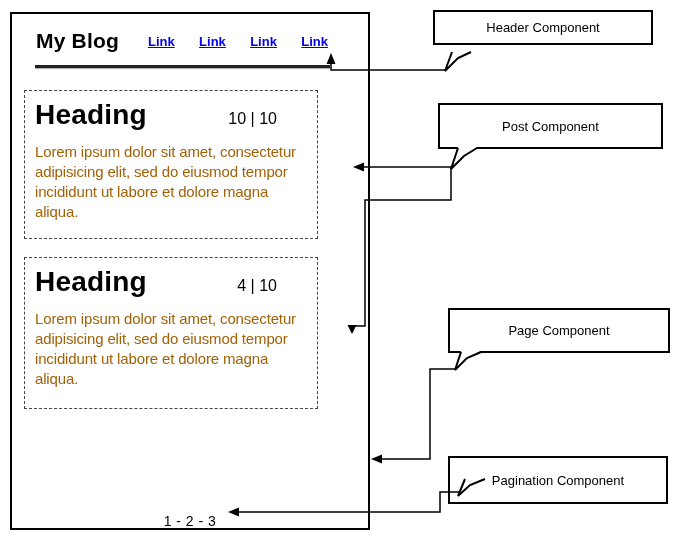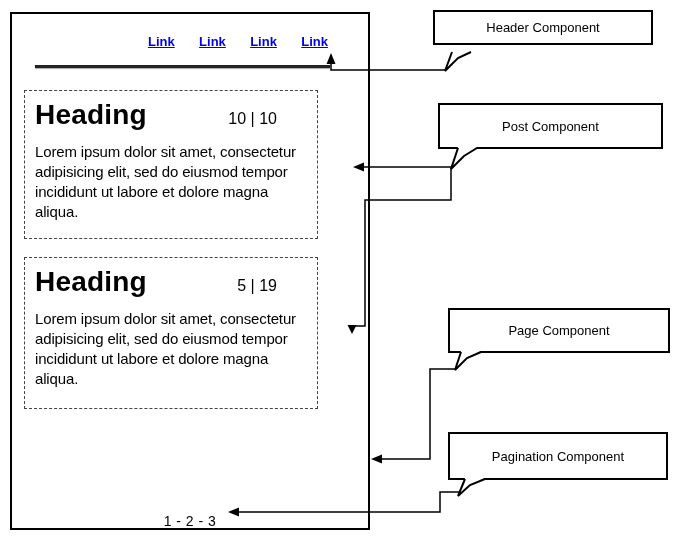--- a/index.html
+++ b/index.html
@@ -37,52 +37,53 @@
   .post-head{
     display:flex;justify-content:space-between;align-items:baseline;margin-top:2px;
   }
   .post-heading{
     margin:0;font-size:28px;font-weight:bold;letter-spacing:0.2px;
   }
   .post-meta{
     font-size:16px;margin-right:34px;white-space:nowrap;
   }
   .post-body{
-    margin:11px 0 0 0;font-size:15px;line-height:20px;letter-spacing:-0.15px;color:#000000;
+    margin:11px 0 0 0;font-size:15px;line-height:20px;letter-spacing:-0.15px;color:#a16207;
   }
   .pagination{
     position:absolute;left:0;top:489px;width:100%;
     text-align:center;font-size:14px;letter-spacing:0.5px;cursor:pointer;margin-top:10px;
   }
   
   .callout{
     position:absolute;border:2px solid #000;background:#fff;box-sizing:border-box;
     display:flex;align-items:center;justify-content:center;
     font-size:13px;white-space:nowrap;
   }
   .callout-header{left:433px;top:10px;width:220px;height:35px;}
   .callout-post{left:438px;top:103px;width:225px;height:46px;}
   .callout-page{left:448px;top:308px;width:222px;height:45px;}
-  .callout-pagination{left:448px;top:432px;width:220px;height:48px;}
+  .callout-pagination{left:448px;top:456px;width:220px;height:48px;}
   
   .overlay{
     position:absolute;left:0;top:0;width:681px;height:542px;pointer-events:none;
   }
   .conn{fill:none;stroke:#000;stroke-width:1.5;}
   .head{fill:#000;stroke:none;}
   .tail-fill{fill:#fff;stroke:none;}
   .tail-edge{fill:none;stroke:#000;stroke-width:2;stroke-linejoin:miter;}
 </style>
 </head>
 <body>
 
 <div class="canvas">
 
   <div class="main-frame">
 
+    <div class="blog-title">My Blog</div>
 
     <nav class="nav">
       <a class="nav-link">Link</a>
       <a class="nav-link">Link</a>
       <a class="nav-link">Link</a>
       <a class="nav-link">Link</a>
     </nav>
 
     <div class="divider"></div>
 
@@ -90,21 +91,21 @@
       <div class="post-head">
         <h2 class="post-heading">Heading</h2>
         <span class="post-meta">10 | 10</span>
       </div>
       <p class="post-body">Lorem ipsum dolor sit amet, consectetur adipisicing elit, sed do eiusmod tempor incididunt ut labore et dolore magna aliqua.</p>
     </section>
 
     <section class="post post-2">
       <div class="post-head">
         <h2 class="post-heading">Heading</h2>
-        <span class="post-meta">5 | 19</span>
+        <span class="post-meta">4 | 10</span>
       </div>
       <p class="post-body">Lorem ipsum dolor sit amet, consectetur adipisicing elit, sed do eiusmod tempor incididunt ut labore et dolore magna aliqua.</p>
     </section>
 
     <div class="pagination">1 - 2 - 3</div>
   </div>
 
   <div class="callout callout-header">
     <span>Header Component</span>
   </div>

